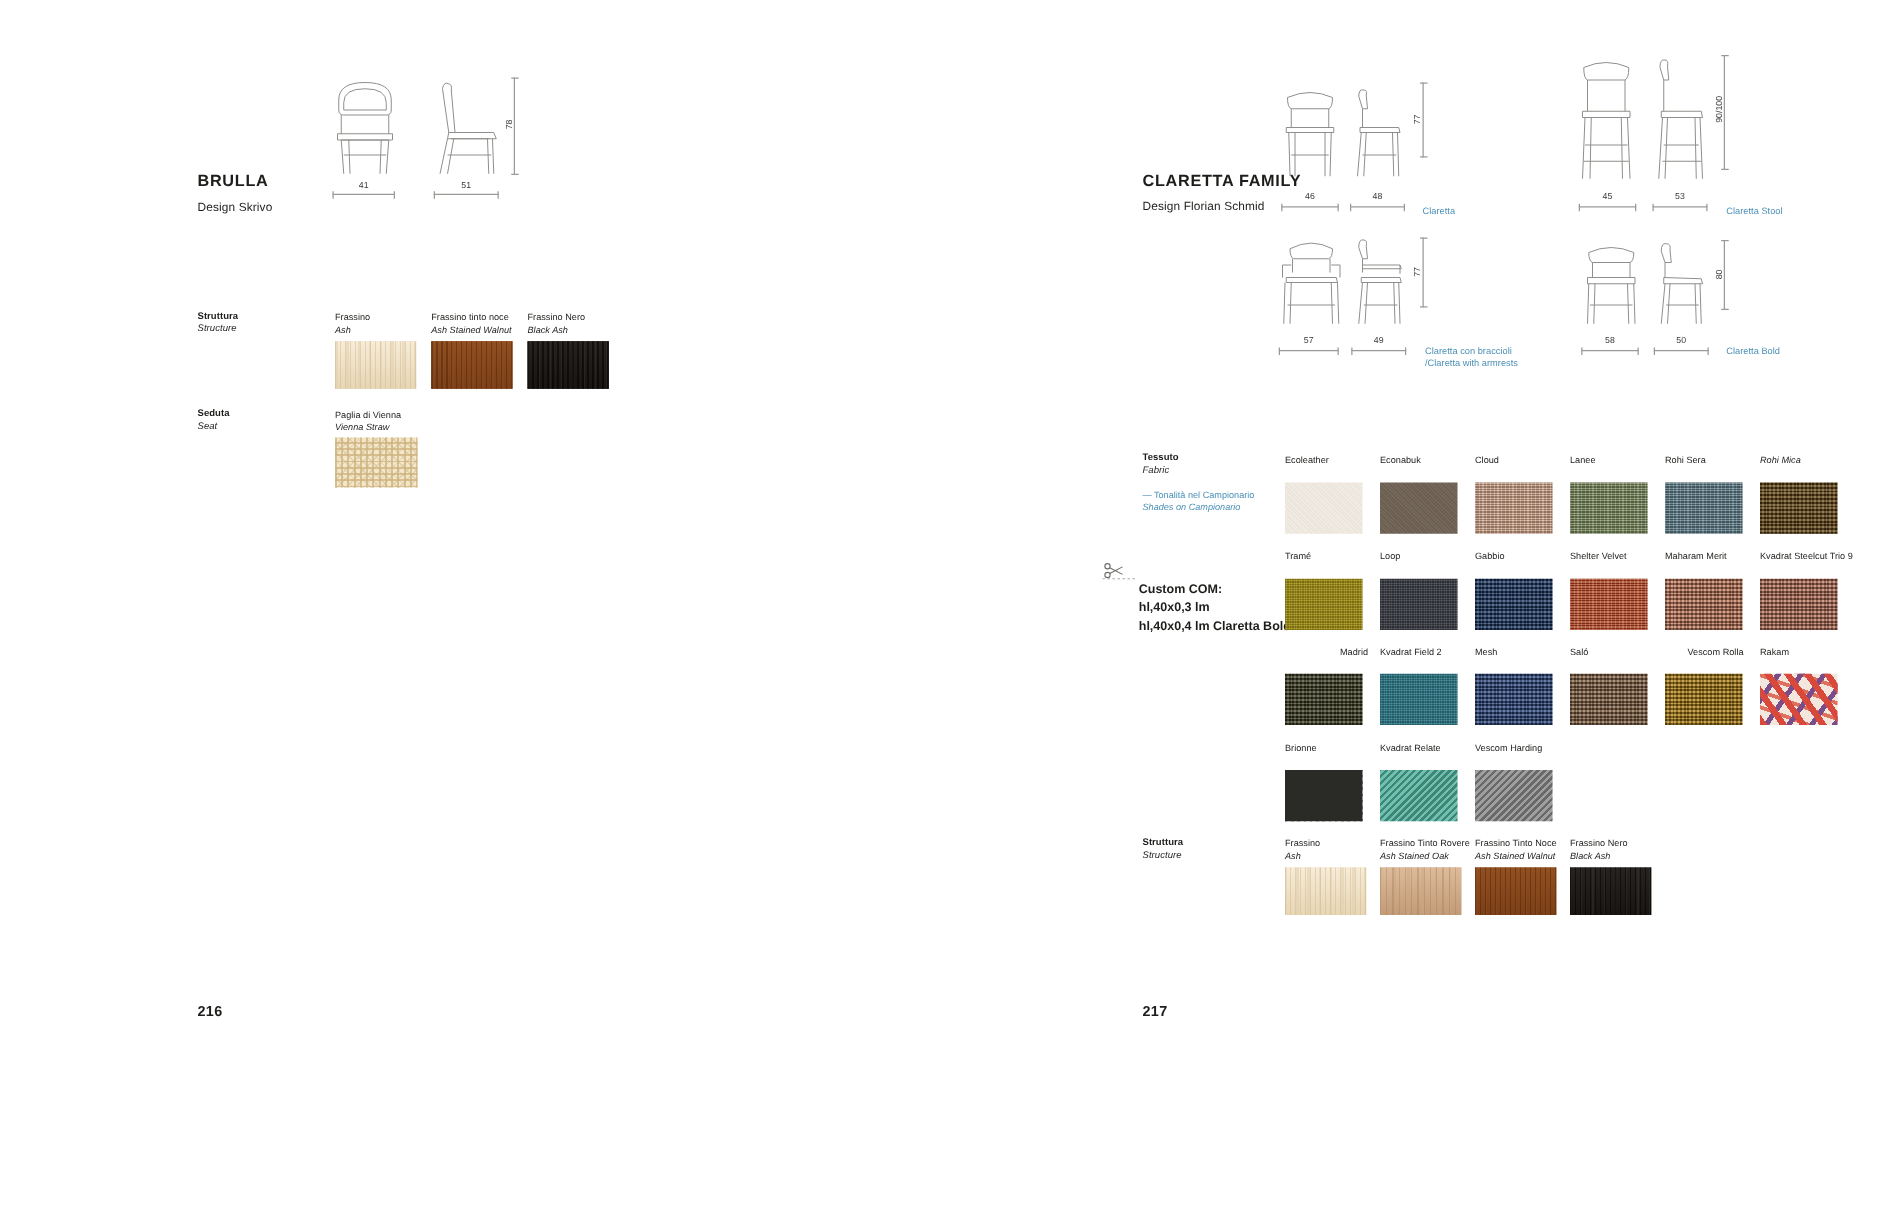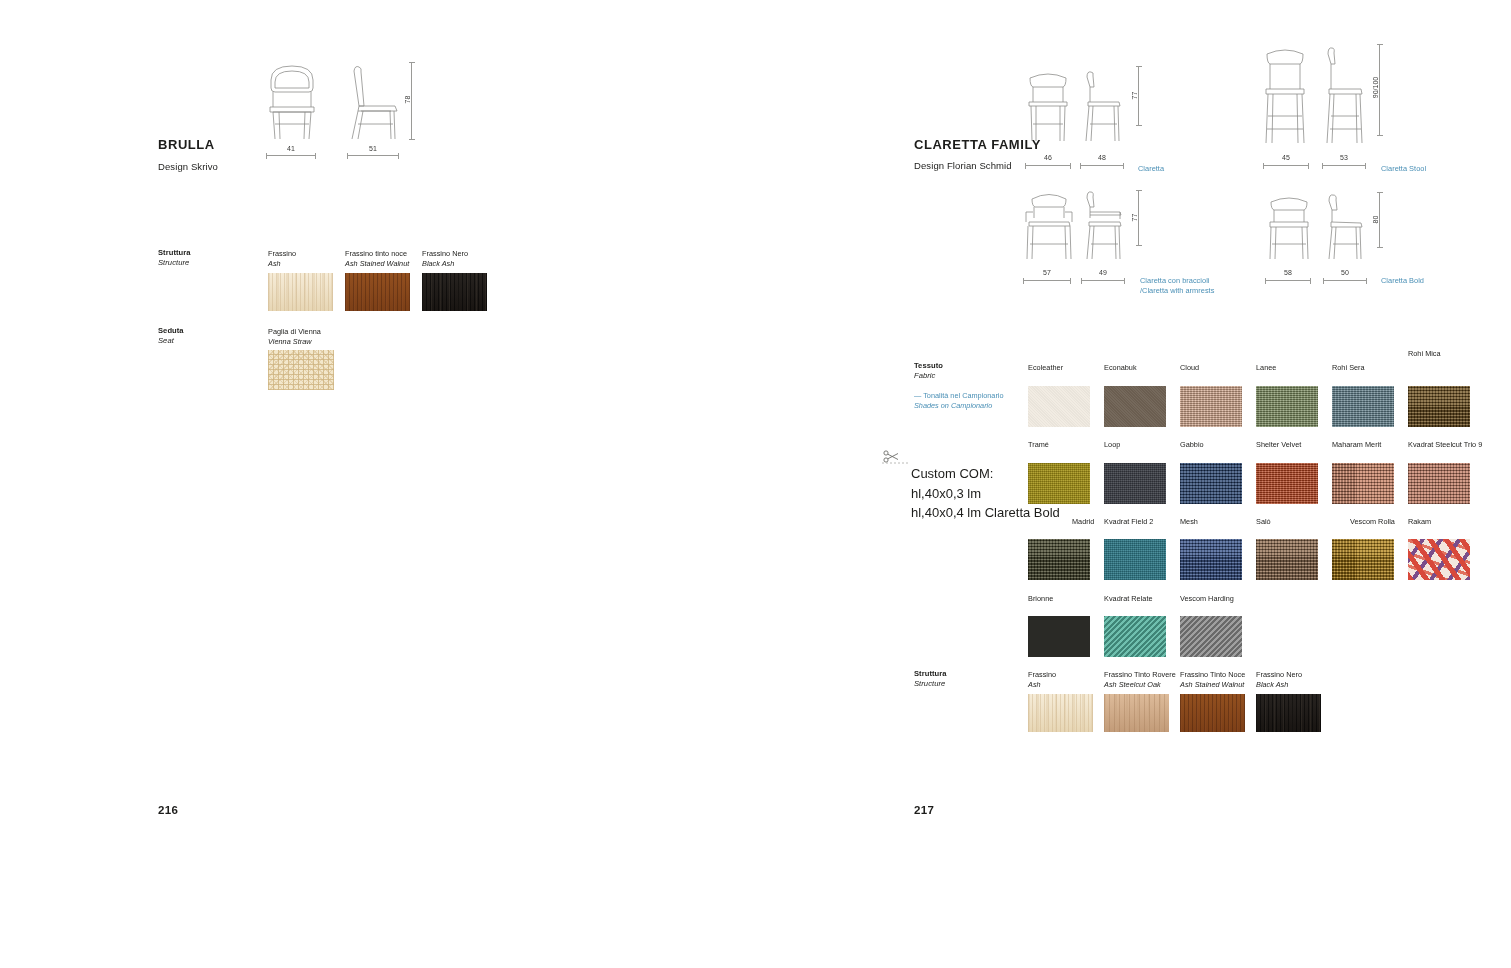--- a/index.html
+++ b/index.html
@@ -95,21 +95,21 @@
     content:""; position:absolute; left:-2.5px; height:1px; width:6px; background:#9a9a97;
   }
   .dimline-v::before { top: 0; }
   .dimline-v::after  { bottom: 0; }
 
   .chairsvg { position: absolute; }
   .chairsvg svg { display: block; }
 
   .custom-com {
     position: absolute;
-    font-size: 13px; font-weight: 400; line-height: 1.5;
+    font-size: 10px; font-weight: 700; line-height: 1.5;
     color: #1d1d1b; white-space: nowrap;
   }
   .scissors {
     position: absolute;
     color: #6d6d6a;
   }
   .scissors svg { display:block; }
 </style>
 </head>
 <body>
@@ -358,21 +358,21 @@
 
   <div class="swatch-cap" style="left:285px; top:363px;"><span>Cloud</span></div>
   <div class="sw sw-fab fab-speckle" style="left:285px; top:386px; background-color:#d6a98e;"></div>
 
   <div class="swatch-cap" style="left:361px; top:363px;"><span>Lanee</span></div>
   <div class="sw sw-fab fab-speckle" style="left:361px; top:386px; background-color:#7c8d5e;"></div>
 
   <div class="swatch-cap" style="left:437px; top:363px;"><span>Rohi Sera</span></div>
   <div class="sw sw-fab fab-speckle" style="left:437px; top:386px; background-color:#5f7f8c;"></div>
 
-  <div class="swatch-cap" style="left:513px; top:349px;"><span>Rohi Mica</span></div>
+  <div class="swatch-cap" style="left:513px; top:363px;font-style:italic;"><span>Rohi Mica</span></div>
   <div class="sw sw-fab fab-grid" style="left:513px; top:386px; background-color:#6b4a14;"></div>
 
   <div class="swatch-cap" style="left:133px; top:440px;"><span>Tramé</span></div>
   <div class="sw sw-fab fab-weave" style="left:133px; top:463px; background-color:#a89516;"></div>
 
   <div class="swatch-cap" style="left:209px; top:440px;"><span>Loop</span></div>
   <div class="sw sw-fab fab-weave" style="left:209px; top:463px; background-color:#3c3f47;"></div>
 
   <div class="swatch-cap" style="left:285px; top:440px;"><span>Gabbio</span></div>
   <div class="sw sw-fab fab-grid" style="left:285px; top:463px; background-color:#1d3b6b;"></div>
@@ -419,21 +419,21 @@
   </div>
 
   <div class="swatch-cap" style="left:133px; top:670px;">
     <span>Frassino</span>
     <span class="en">Ash</span>
   </div>
   <div class="sw sw-wood wood-ash" style="left:133px; top:694px;"></div>
 
   <div class="swatch-cap" style="left:209px; top:670px; width:72px;">
     <span>Frassino Tinto Rovere</span>
-    <span class="en">Ash Steelcut Oak</span>
+    <span class="en">Ash Stained Oak</span>
   </div>
   <div class="sw sw-wood wood-oak" style="left:209px; top:694px;"></div>
 
   <div class="swatch-cap" style="left:285px; top:670px; width:72px;">
     <span>Frassino Tinto Noce</span>
     <span class="en">Ash Stained Walnut</span>
   </div>
   <div class="sw sw-wood wood-walnut" style="left:285px; top:694px;"></div>
 
   <div class="swatch-cap" style="left:361px; top:670px;">

